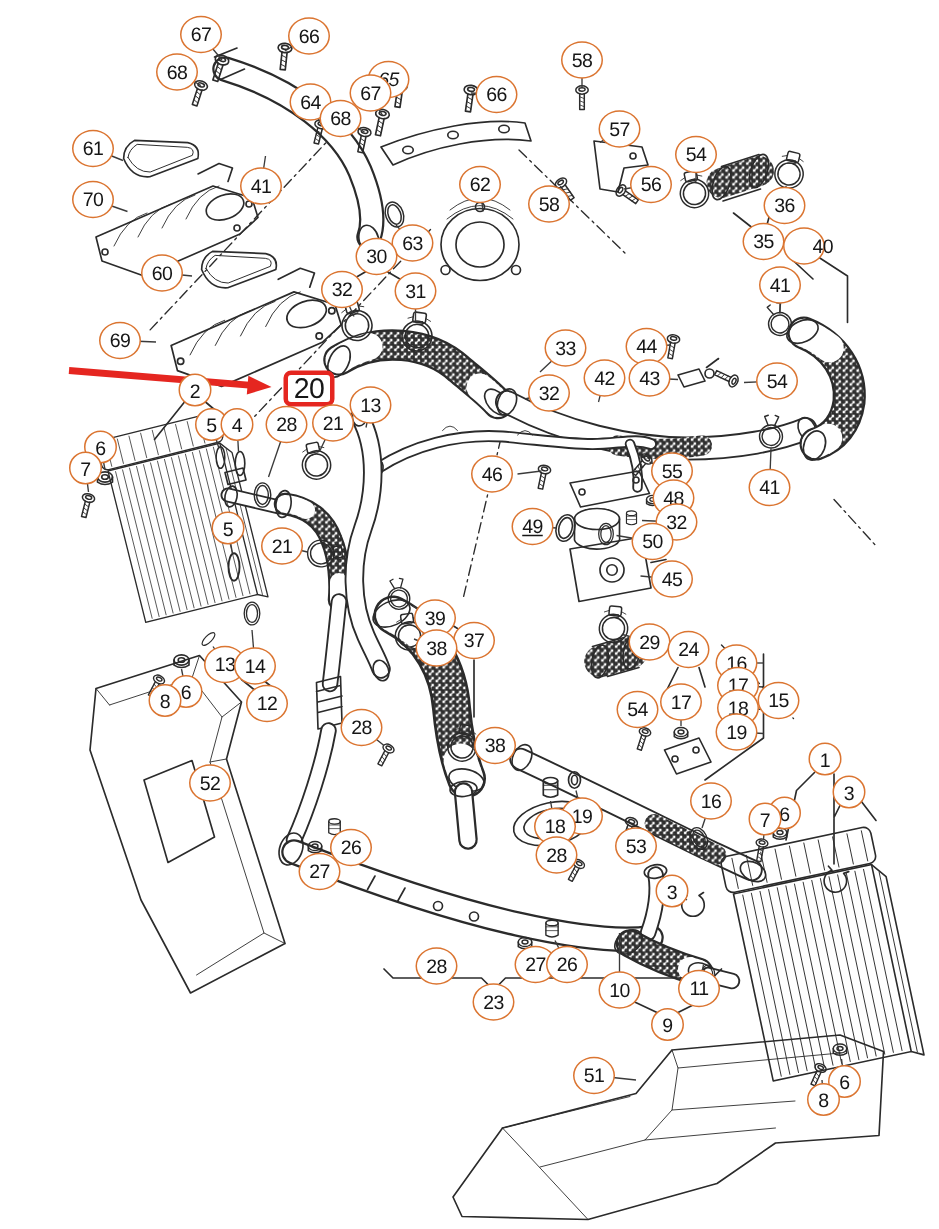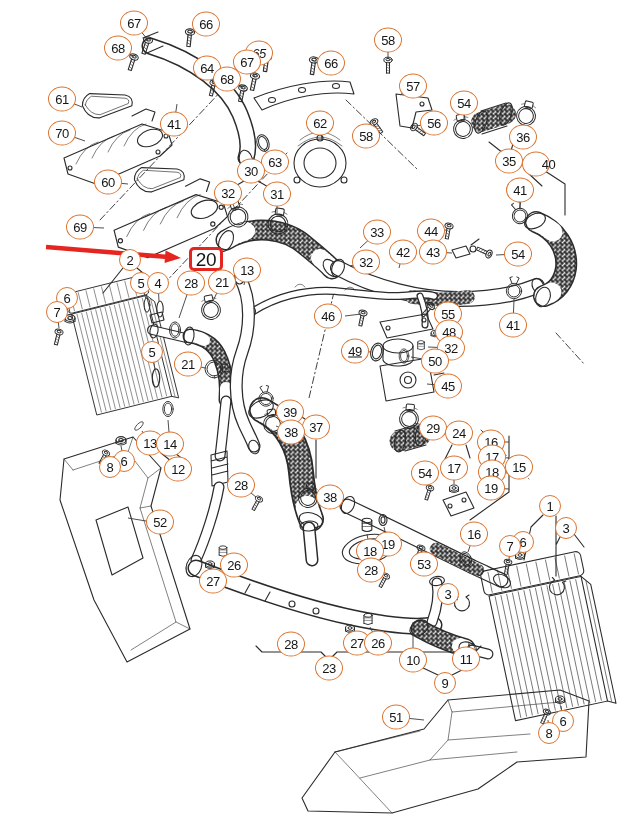--- a/index.html
+++ b/index.html
@@ -538,21 +538,21 @@
       <div class="callout one" style="left: 110px; top: 467px;">8</div>
       <div class="callout two" style="left: 519px; top: 467px;">15</div>
       <div class="callout two" style="left: 454px; top: 468px;">17</div>
       <div class="callout two" style="left: 178px; top: 469px;">12</div>
       <div class="callout two" style="left: 492px; top: 472px;">18</div>
       <div class="callout two" style="left: 425px; top: 473px;">54</div>
       <div class="callout two" style="left: 241px; top: 485px;">28</div>
       <div class="callout two" style="left: 491px; top: 488px;">19</div>
       <div class="callout two" style="left: 330px; top: 497px;">38</div>
       <div class="callout one" style="left: 550px; top: 506px;">1</div>
-      <div class="callout two" style="left: 160px; top: 522px;">52</div>
+      <div class="callout two" style="left: 140px; top: 522px;">52</div>
       <div class="callout one" style="left: 566px; top: 528px;">3</div>
       <div class="callout two" style="left: 474px; top: 534px;">16</div>
       <div class="callout one" style="left: 523px; top: 542px;">6</div>
       <div class="callout one" style="left: 510px; top: 546px;">7</div>
       <div class="callout two" style="left: 388px; top: 544px;">19</div>
       <div class="callout two" style="left: 370px; top: 551px;">18</div>
       <div class="callout two" style="left: 424px; top: 564px;">53</div>
       <div class="callout two" style="left: 234px; top: 565px;">26</div>
       <div class="callout two" style="left: 371px; top: 570px;">28</div>
       <div class="callout two" style="left: 213px; top: 581px;">27</div>

